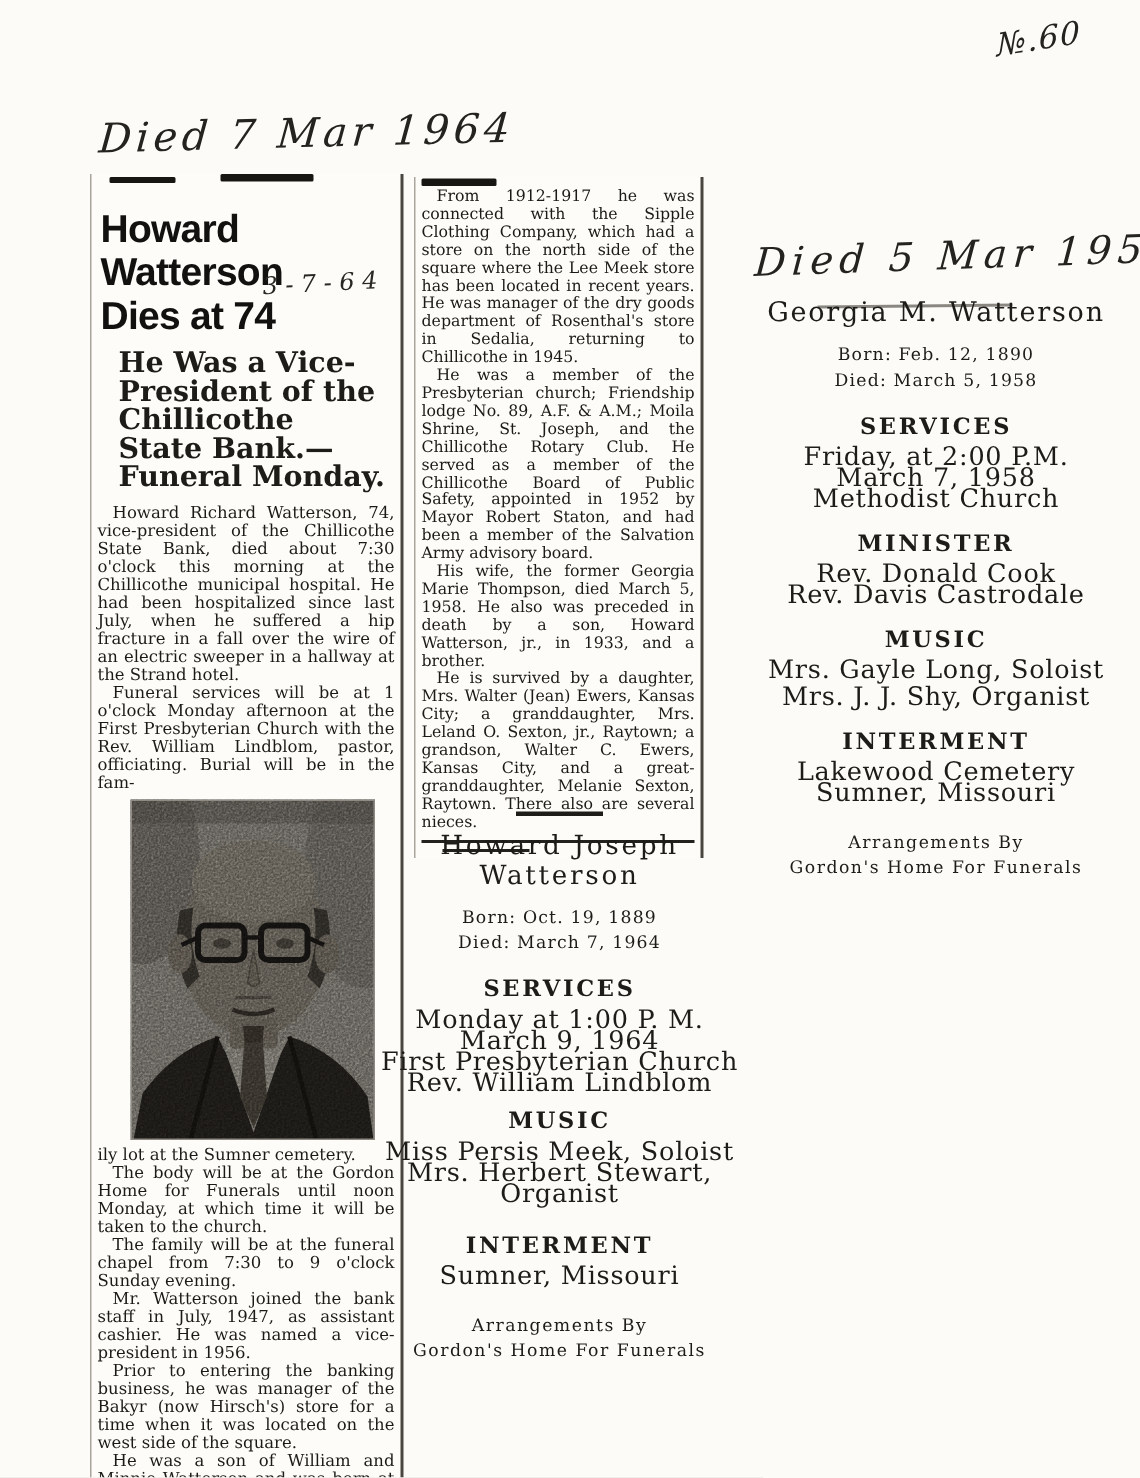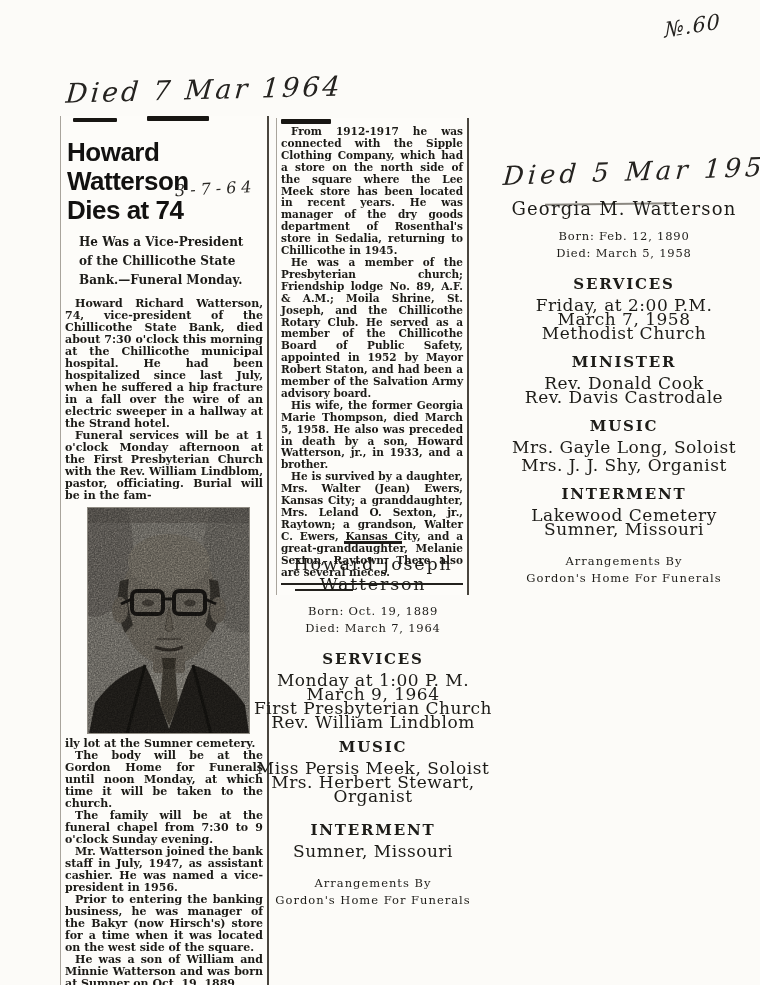--- a/index.html
+++ b/index.html
@@ -28,24 +28,24 @@
   .headline{
     margin:20px 0 0 2px;font-family:"Liberation Sans",sans-serif;font-weight:bold;
     font-size:26px;line-height:29px;letter-spacing:-0.5px;color:#121110;position:relative;
   }
   .hw-inline{
     position:absolute;left:108px;top:36px;font-style:italic;font-size:16px;
     letter-spacing:5px;font-weight:normal;font-family:"DejaVu Serif",serif;
     transform:rotate(-3deg);color:#2a2825;
   }
   .subhead{
-    margin:8px 6px 8px 14px;font-weight:bold;font-size:12px;line-height:19px;color:#1d1c19;
+    margin:8px 6px 8px 14px;font-weight:bold;font-size:19px;line-height:19px;color:#1d1c19;
   }
   .bodyp{
-    margin:0;font-weight:bold;font-size:11px;line-height:12px;
+    margin:0;font-weight:normal;font-size:11px;line-height:12px;
     text-align:justify;color:#1b1a16;
   }
   .clip-mid .bodyp{font-size:10.5px;line-height:11.9px;}
   .ind{text-indent:10px;}
   .end-rule{border-top:2px solid #23211d;margin:5px 0 0 0;}
   .end-rule2{width:58px;height:2px;background:#23211d;margin:4px 0 0 14px;}
   
   .photo{margin:5px 0 4px 22px;width:163px;height:227px;padding:0;position:relative;}
   
   .card{position:absolute;text-align:center;color:#1d1c18;}

